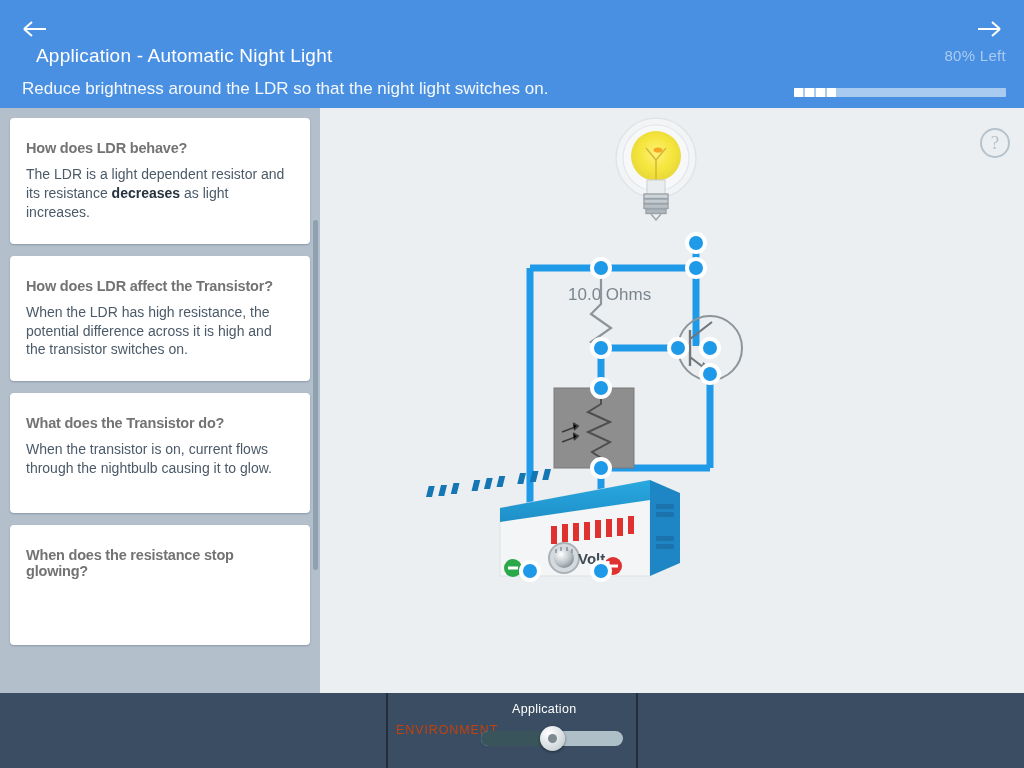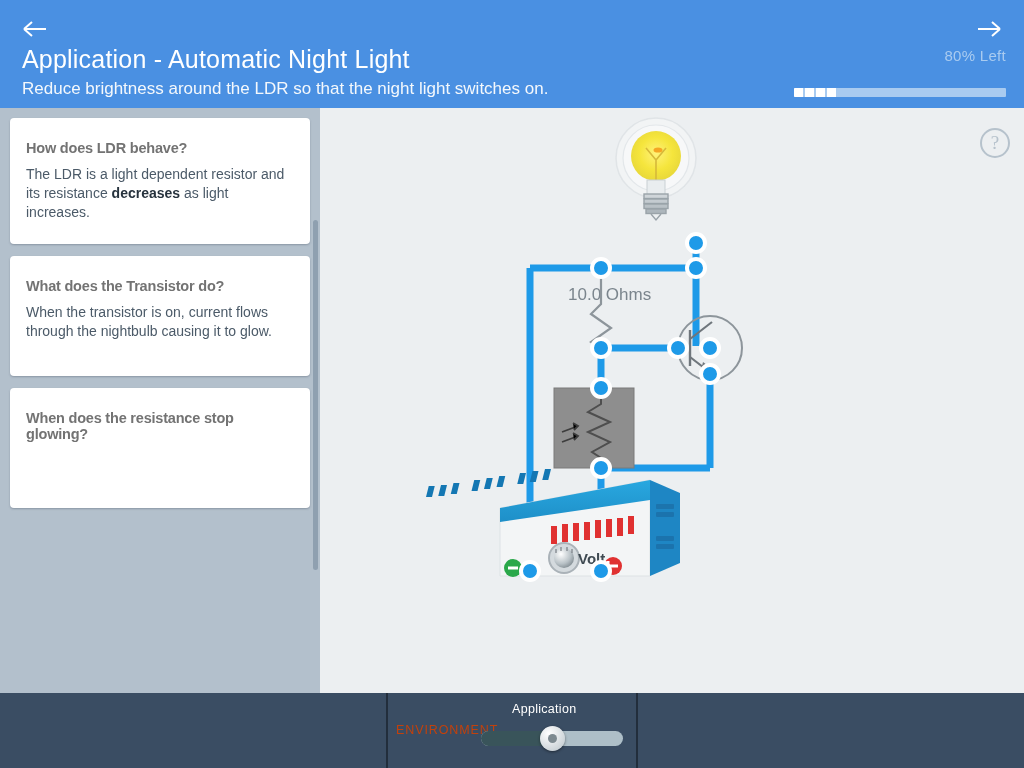--- a/index.html
+++ b/index.html
@@ -18,22 +18,22 @@
   .nav-arrow {
     position: absolute; top: 14px; width: 34px; height: 30px;
     display: flex; align-items: center; justify-content: center;
     cursor: pointer; color: #fff;
   }
   #back-arrow { left: 18px; }
   #fwd-arrow  { right: 18px; }
   .nav-arrow svg { display: block; }
 
   #title {
-    position: absolute; left: 22px; top: 45px;
-    font-size: 25px; font-weight: 400; letter-spacing: .2px;
+    position: absolute; left: 36px; top: 45px;
+    font-size: 19px; font-weight: 400; letter-spacing: .2px;
     color: #ffffff; white-space: nowrap;
   }
   #subtitle {
     position: absolute; left: 22px; top: 79px;
     font-size: 17px; font-weight: 400; color: #f4f8fc; white-space: nowrap;
   }
   #progress-label {
     position: absolute; right: 18px; top: 47px;
     font-size: 15px; color: #a9cbf0; letter-spacing: .3px;
   }
@@ -145,20 +145,24 @@
   </div>
 
   <div id="sidebar">
     <div id="sidebar-scroll">
 
       <div class="card">
         <div class="card-title">How does LDR behave?</div>
         <div class="card-body"><span>The LDR is a light dependent resistor and its resistance </span><b>decreases</b><span> as light increases.</span></div>
       </div>
 
+      <div class="card">
+        <div class="card-title">How does LDR affect the Transistor?</div>
+        <div class="card-body">When the LDR has high resistance, the potential difference across it is high and the transistor switches on.</div>
+      </div>
 
       <div class="card">
         <div class="card-title">What does the Transistor do?</div>
         <div class="card-body">When the transistor is on, current flows through the nightbulb causing it to glow.</div>
       </div>
 
       <div class="card">
         <div class="card-title">When does the resistance stop glowing?</div>
       </div>
 

